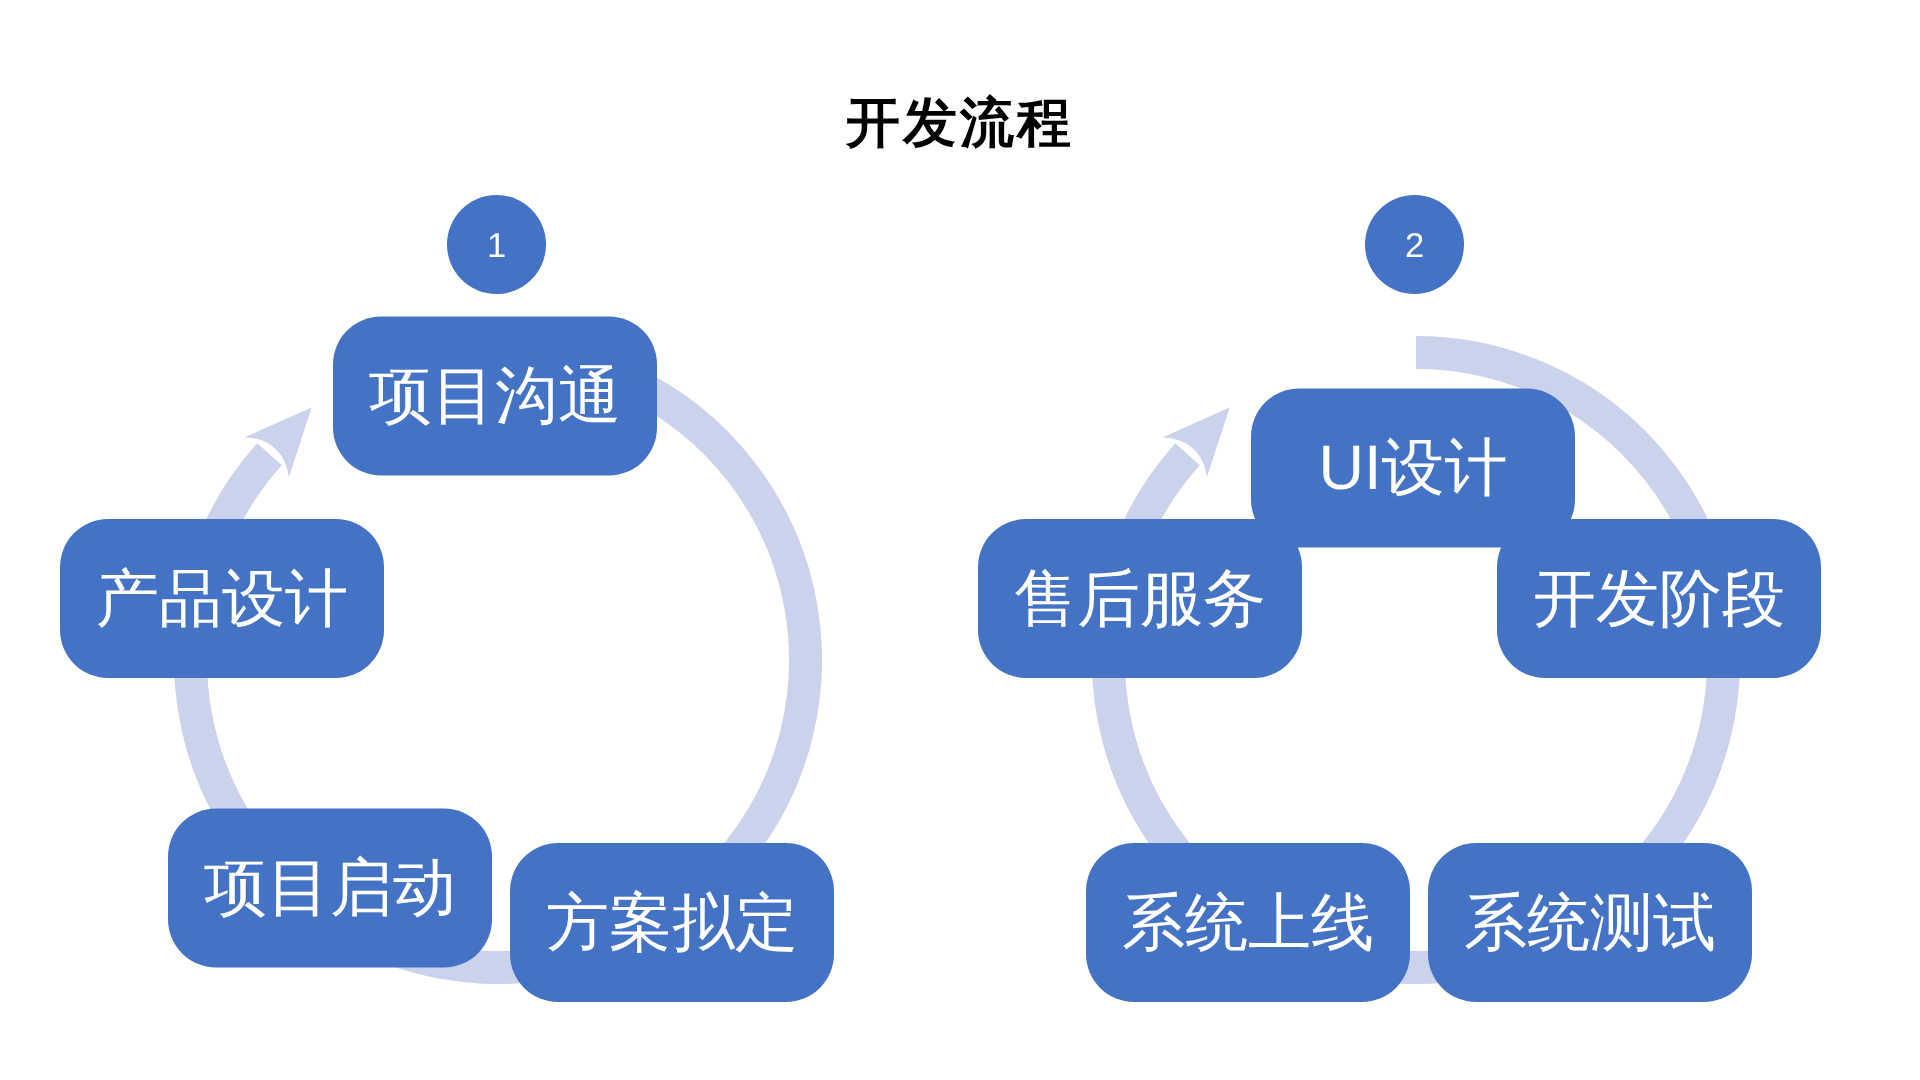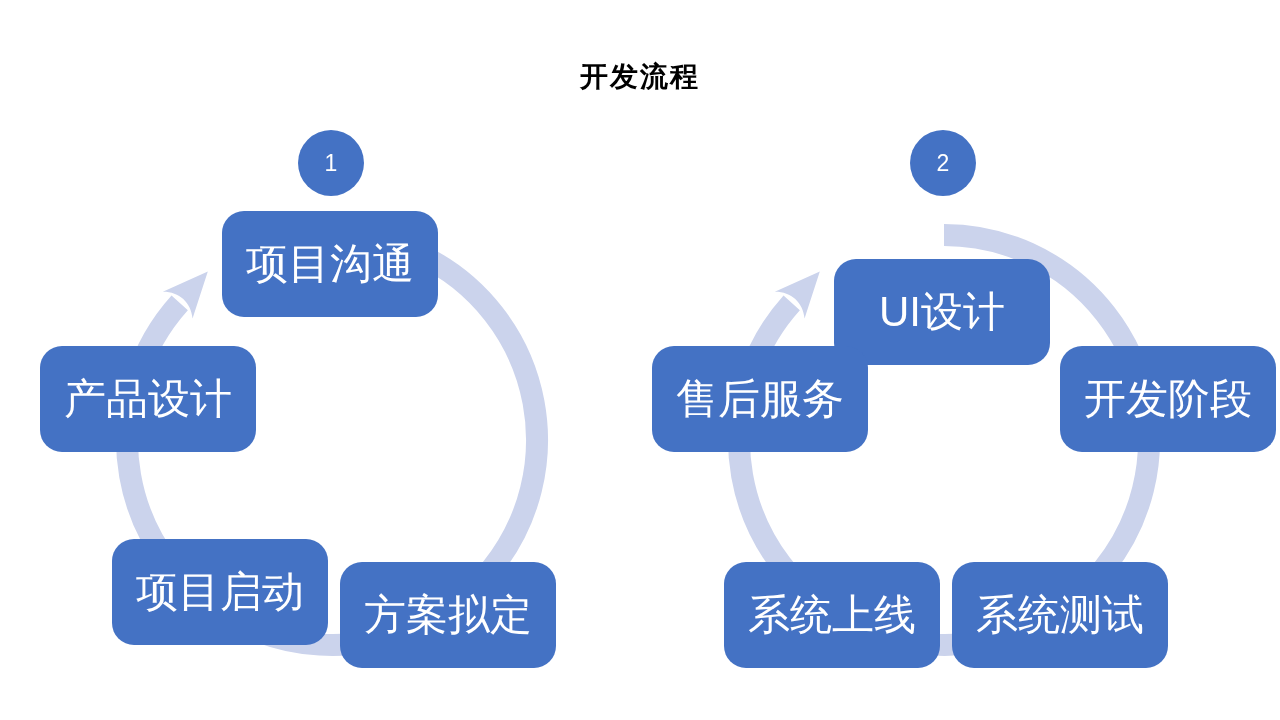--- a/index.html
+++ b/index.html
@@ -12,40 +12,40 @@
     height: 720px;
     background: #ffffff;
   }
 
   .slide-title {
     position: absolute;
     top: 58px;
     left: 0;
     width: 1280px;
     text-align: center;
-    font-size: 28px;
+    font-size: 36px;
     font-weight: 700;
     color: #000000;
     letter-spacing: 2px;
   }
 
   .ring-svg {
     position: absolute;
     top: 0;
     left: 0;
     width: 1280px;
     height: 720px;
   }
 
   .step-box {
     position: absolute;
     width: 216px;
     height: 106px;
     background: #4472C4;
-    border-radius: 22px;
+    border-radius: 32px;
     display: flex;
     align-items: center;
     justify-content: center;
     color: #ffffff;
     font-size: 42px;
     font-weight: 400;
     white-space: nowrap;
   }
 
   .badge {
@@ -66,21 +66,21 @@
   .c1-top          { left: 222px;  top: 211px; }
   .c1-left         { left: 40px;   top: 346px; }
   .c1-right        { left: 407px;  top: 346px; }
   .c1-bottom-left  { left: 112px;  top: 539px; }
   .c1-bottom-right { left: 340px;  top: 562px; }
   .c1-badge        { left: 298px;  top: 130px; }
 
   
   .c2-top          { left: 834px;  top: 211px; margin-top: 48px; }
   .c2-left         { left: 652px;  top: 346px; }
-  .c2-right        { left: 1060px; top: 346px; }
+  .c2-right        { left: 998px; top: 346px; }
   .c2-bottom-left  { left: 724px;  top: 562px; }
   .c2-bottom-right { left: 952px;  top: 562px; }
   .c2-badge        { left: 910px;  top: 130px; }
 </style>
 </head>
 <body>
 
 <div class="canvas">
 
   <div class="slide-title">开发流程</div>

